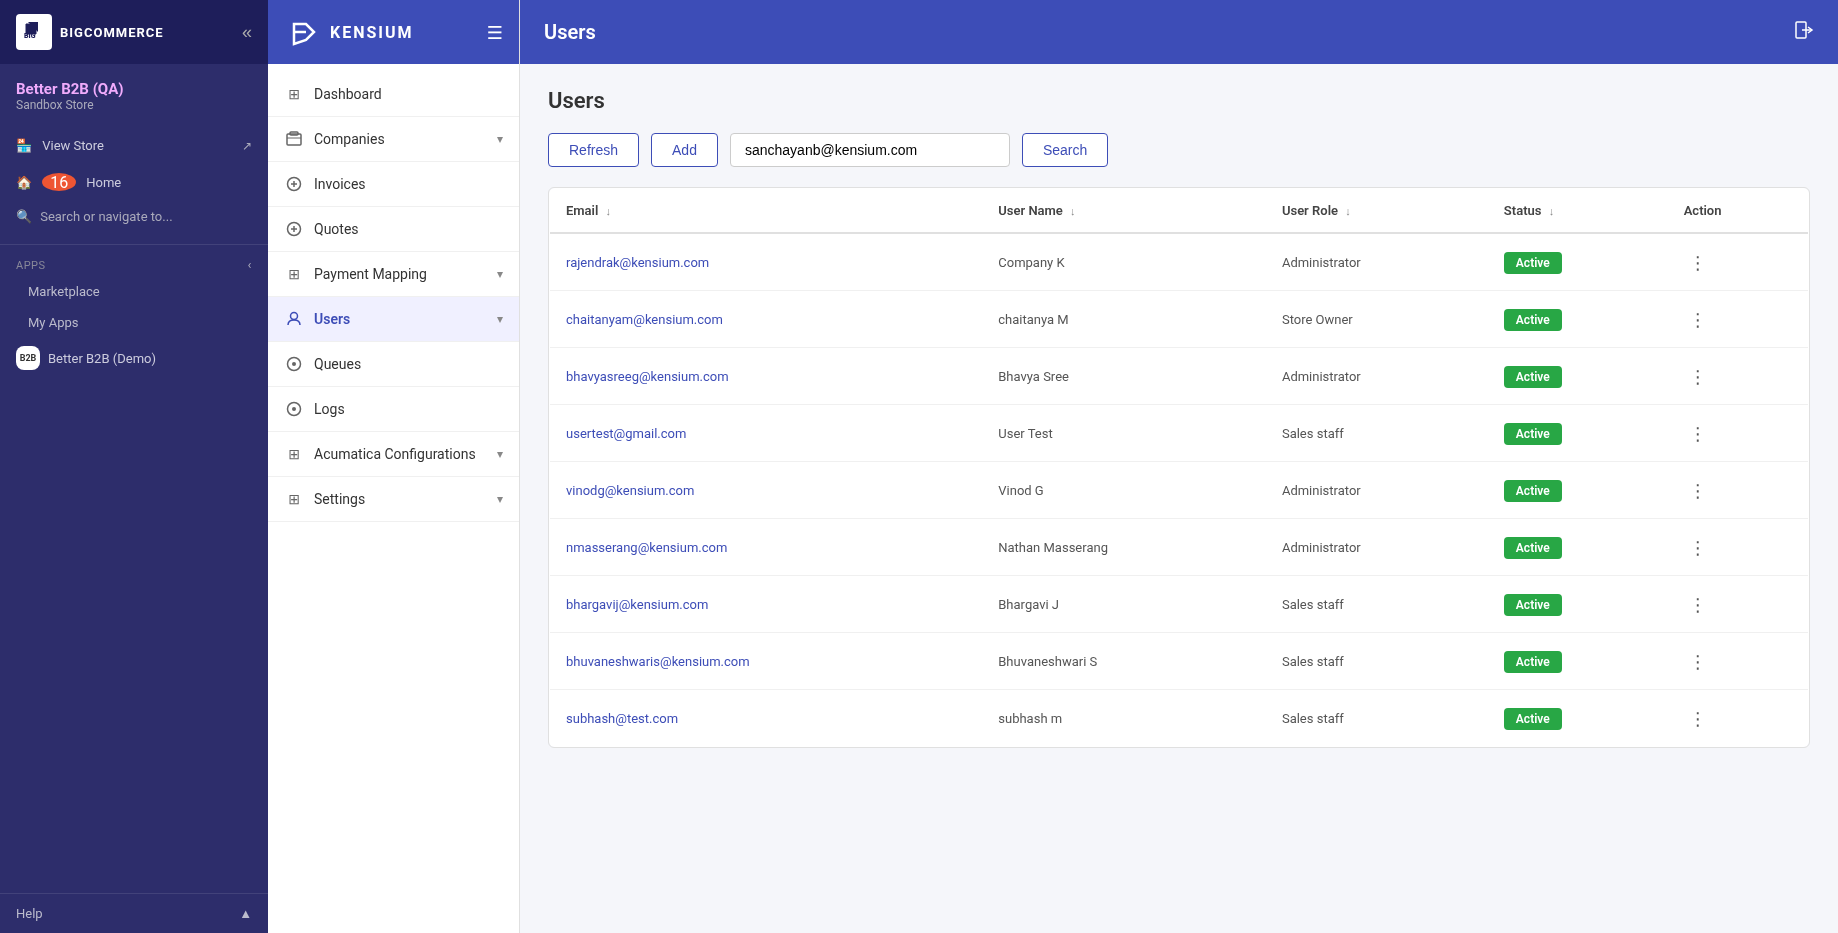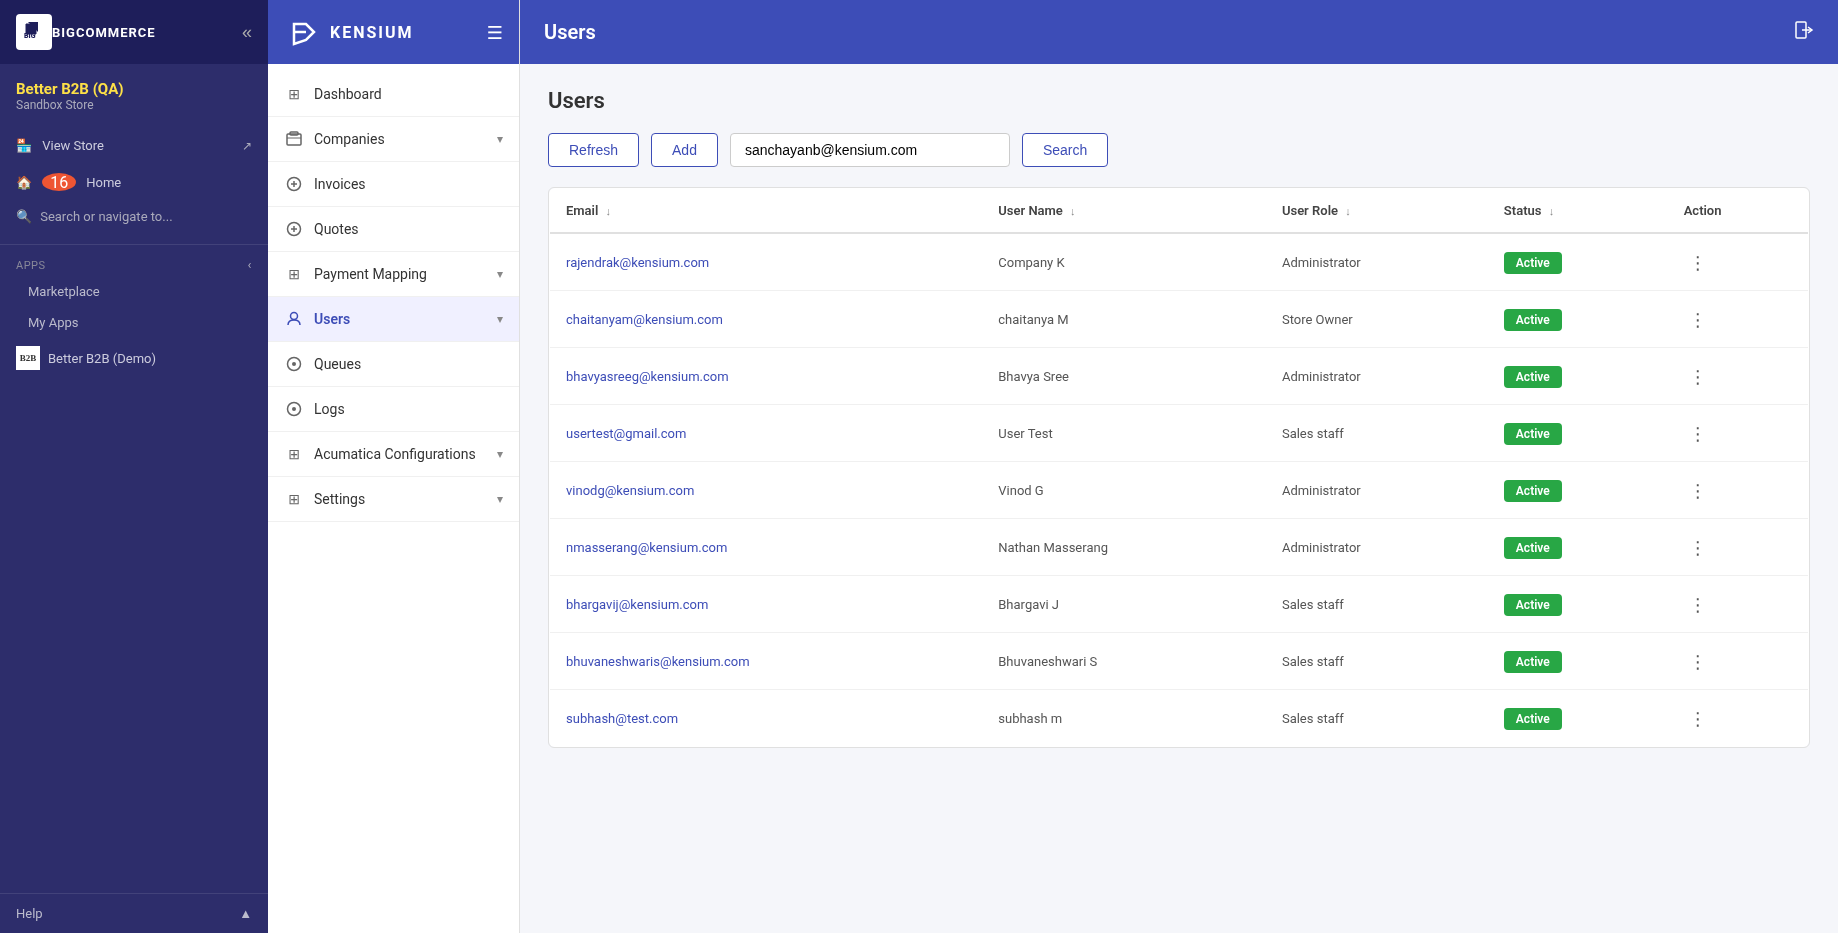--- a/index.html
+++ b/index.html
@@ -19,20 +19,21 @@
       display: flex;
       align-items: center;
       justify-content: space-between;
       padding: 12px 16px;
       background: #1e1e5a;
       height: 64px;
     }
     .bc-logo {
       display: flex;
       align-items: center;
+      gap: 8px;
     }
     .bc-logo-icon {
       width: 36px;
       height: 36px;
       background: #fff;
       border-radius: 4px;
       display: flex;
       align-items: center;
       justify-content: center;
       font-weight: 900;
@@ -51,21 +52,21 @@
       cursor: pointer;
       background: none;
       border: none;
     }
     .bc-store-info {
       padding: 16px 16px 8px;
     }
     .bc-store-name {
       font-size: 15px;
       font-weight: 700;
-      color: #fde047;
+      color: #f0abfc;
     }
     .bc-store-sub {
       font-size: 12px;
       color: #aab;
     }
     .bc-nav-items {
       padding: 8px 0;
     }
     .bc-nav-item {
       display: flex;
@@ -121,28 +122,27 @@
       gap: 8px;
       padding: 8px 16px;
       color: #ccd;
       font-size: 13px;
       cursor: pointer;
     }
     .bc-app-icon {
       width: 24px;
       height: 24px;
       background: #fff;
-      border-radius: 0;
+      border-radius: 8px;
       display: flex;
       align-items: center;
       justify-content: center;
       font-size: 9px;
       color: #333;
       font-weight: 700;
-      font-family: Liberation Serif, serif;
     }
     .bc-footer {
       margin-top: auto;
       padding: 12px 16px;
       display: flex;
       align-items: center;
       justify-content: space-between;
       border-top: 1px solid rgba(255,255,255,0.1);
       color: #bbc;
       font-size: 13px;

